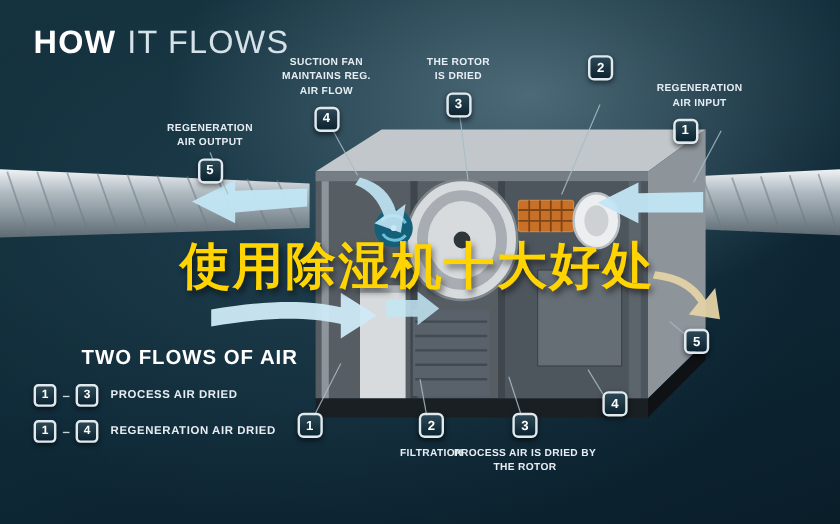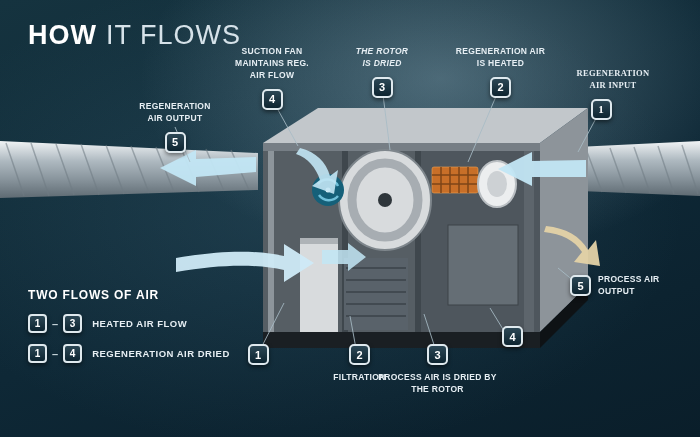--- a/index.html
+++ b/index.html
@@ -44,40 +44,40 @@
     font-size:11px; font-weight:700;
     display:flex; align-items:center; justify-content:center;
     box-shadow:0 2px 4px rgba(0,0,0,0.5);
   }
 
   .co-regen-output   { left:116px; top:86px;  width:118px;margin-top:15px; }
   .co-regen-output .co-label { width:84px; }
   .co-suction-reg    { left:222px; top:46px;  width:100px; }
   .co-suction-reg .co-label { width:84px; }
   .co-rotor-dried    { left:342px; top:46px;  width:80px; }
-  .co-rotor-dried .co-label { width:62px;font-style:italic; }
+  .co-rotor-dried .co-label { width:62px; }
   .co-regen-heated   { left:448px; top:46px;  width:105px; }
   .co-regen-heated .co-label { width:98px; }
-  .co-regen-input    { left:558px; top:68px;  width:110px;font-family:Liberation Serif, serif; }
+  .co-regen-input    { left:528px; top:68px;  width:110px; }
   .co-regen-input .co-label { width:84px; }
   .co-regen-input .badge { margin-right:24px; }
   .co-process-output { left:570px; top:274px; }
   .co-process-output .co-label { width:68px; }
   .co-suction-process{ left:502px; top:326px; }
   .co-suction-process .co-label { width:106px; }
   .co-process-dried  { left:375px; top:344px; width:125px; }
   .co-process-dried .co-label { width:122px; }
   .co-filtration     { left:322px; top:344px; width:75px; }
   .co-filtration .co-label { width:64px; }
   .co-process-input  { left:218px; top:344px; width:80px; }
   .co-process-input .co-label { width:68px; }
 
   
   .legend { position:absolute; left:28px; top:288px; z-index:3; }
-  .legend-heading { font-size:12px; font-weight:700; letter-spacing:0.8px; color:#ffffff; margin-bottom:12px; }
+  .legend-heading { font-size:17px; font-weight:700; letter-spacing:0.8px; color:#ffffff; margin-bottom:12px;margin-left:40px; }
   .legend-row { display:flex; align-items:center; margin-bottom:11px; }
   .legend-row .badge { width:19px; height:19px; font-size:10px; border-radius:4px; }
   .legend-dash { color:#c8d6dd; font-weight:700; margin:0 5px; font-size:11px; }
   .legend-label { font-size:9.5px; font-weight:700; letter-spacing:0.5px; color:#e6eef3; margin-left:10px; }
 </style>
 </head>
 <body>
 
 <div class="stage">
 
@@ -200,49 +200,48 @@
       <line x1="437" y1="354" x2="424" y2="314"></line>
       <line x1="357" y1="354" x2="350" y2="316"></line>
       <line x1="258" y1="354" x2="284" y2="303"></line>
     </g>
   </svg>
 
   <div class="title">
     <span class="t-bold">HOW</span><span class="t-light">IT FLOWS</span>
   </div>
 
+  <div class="overlay-text">使用除湿机十大好处</div>
 
   <div class="co co-col co-regen-output">
     <span class="co-label">REGENERATION AIR OUTPUT</span>
     <span class="badge">5</span>
   </div>
 
   <div class="co co-col co-suction-reg">
     <span class="co-label">SUCTION FAN MAINTAINS REG. AIR FLOW</span>
     <span class="badge">4</span>
   </div>
 
   <div class="co co-col co-rotor-dried">
     <span class="co-label">THE ROTOR IS DRIED</span>
     <span class="badge">3</span>
   </div>
 
   <div class="co co-col co-regen-heated">
-    <span class="co-label">REGENERATION AIR IS HEATED</span>
     <span class="badge">2</span>
   </div>
 
   <div class="co co-col co-regen-input">
     <span class="co-label">REGENERATION AIR INPUT</span>
     <span class="badge">1</span>
   </div>
 
   <div class="co co-row co-process-output">
     <span class="badge">5</span>
-    <span class="co-label">PROCESS AIR OUTPUT</span>
   </div>
 
   <div class="co co-row co-suction-process">
     <span class="badge">4</span>
   </div>
 
   <div class="co co-col co-process-dried">
     <span class="badge">3</span>
     <span class="co-label">PROCESS AIR IS DRIED BY THE ROTOR</span>
   </div>
@@ -255,21 +254,21 @@
   <div class="co co-col co-process-input">
     <span class="badge">1</span>
   </div>
 
   <div class="legend">
     <div class="legend-heading">TWO FLOWS OF AIR</div>
     <div class="legend-row">
       <span class="badge">1</span>
       <span class="legend-dash">–</span>
       <span class="badge">3</span>
-      <span class="legend-label">HEATED AIR FLOW</span>
+      <span class="legend-label">PROCESS AIR DRIED</span>
     </div>
     <div class="legend-row">
       <span class="badge">1</span>
       <span class="legend-dash">–</span>
       <span class="badge">4</span>
       <span class="legend-label">REGENERATION AIR DRIED</span>
     </div>
   </div>
 
 </div>

